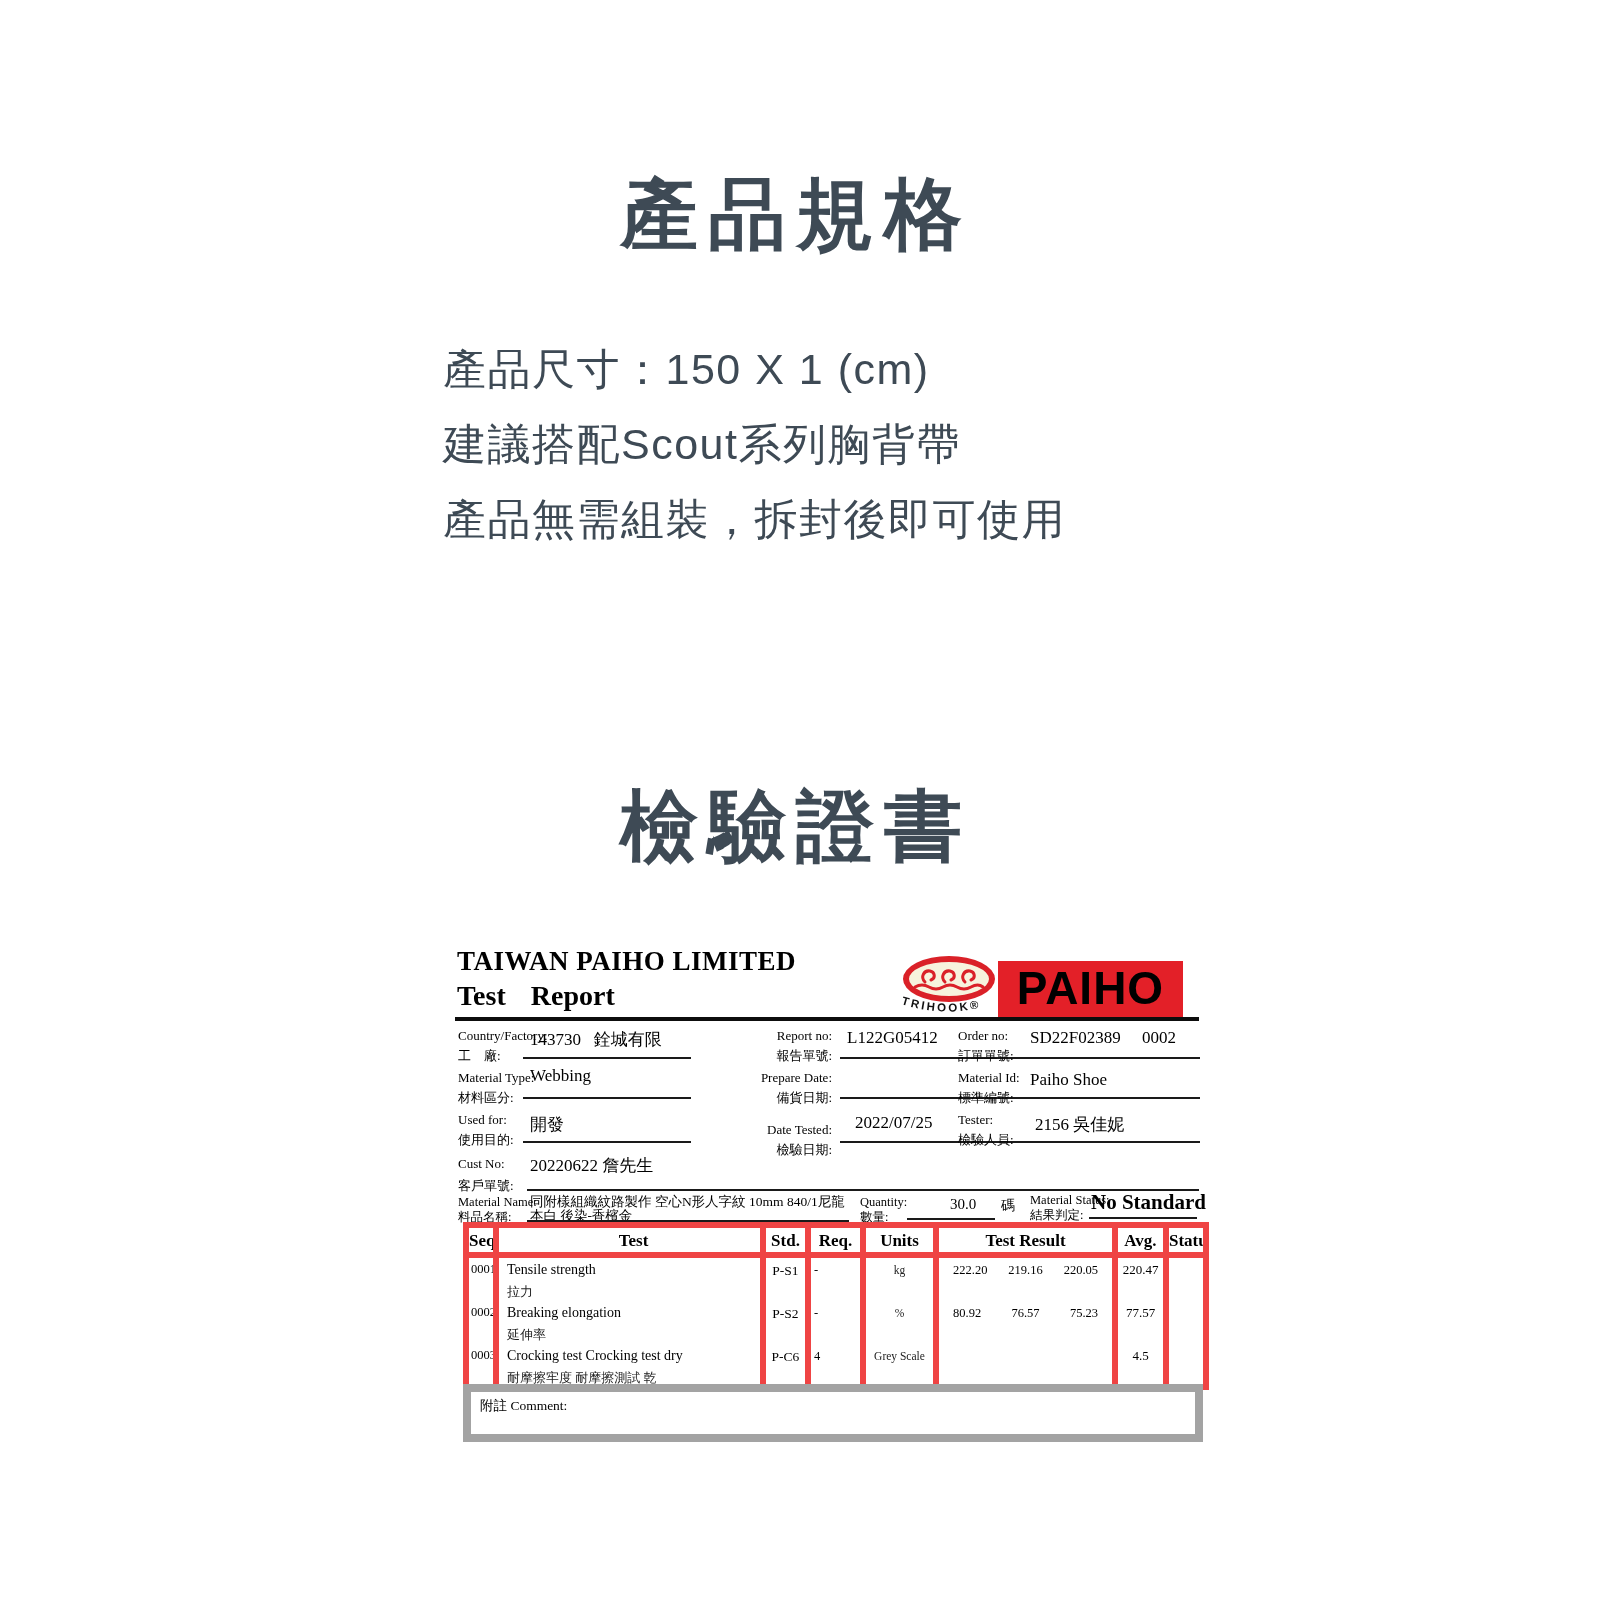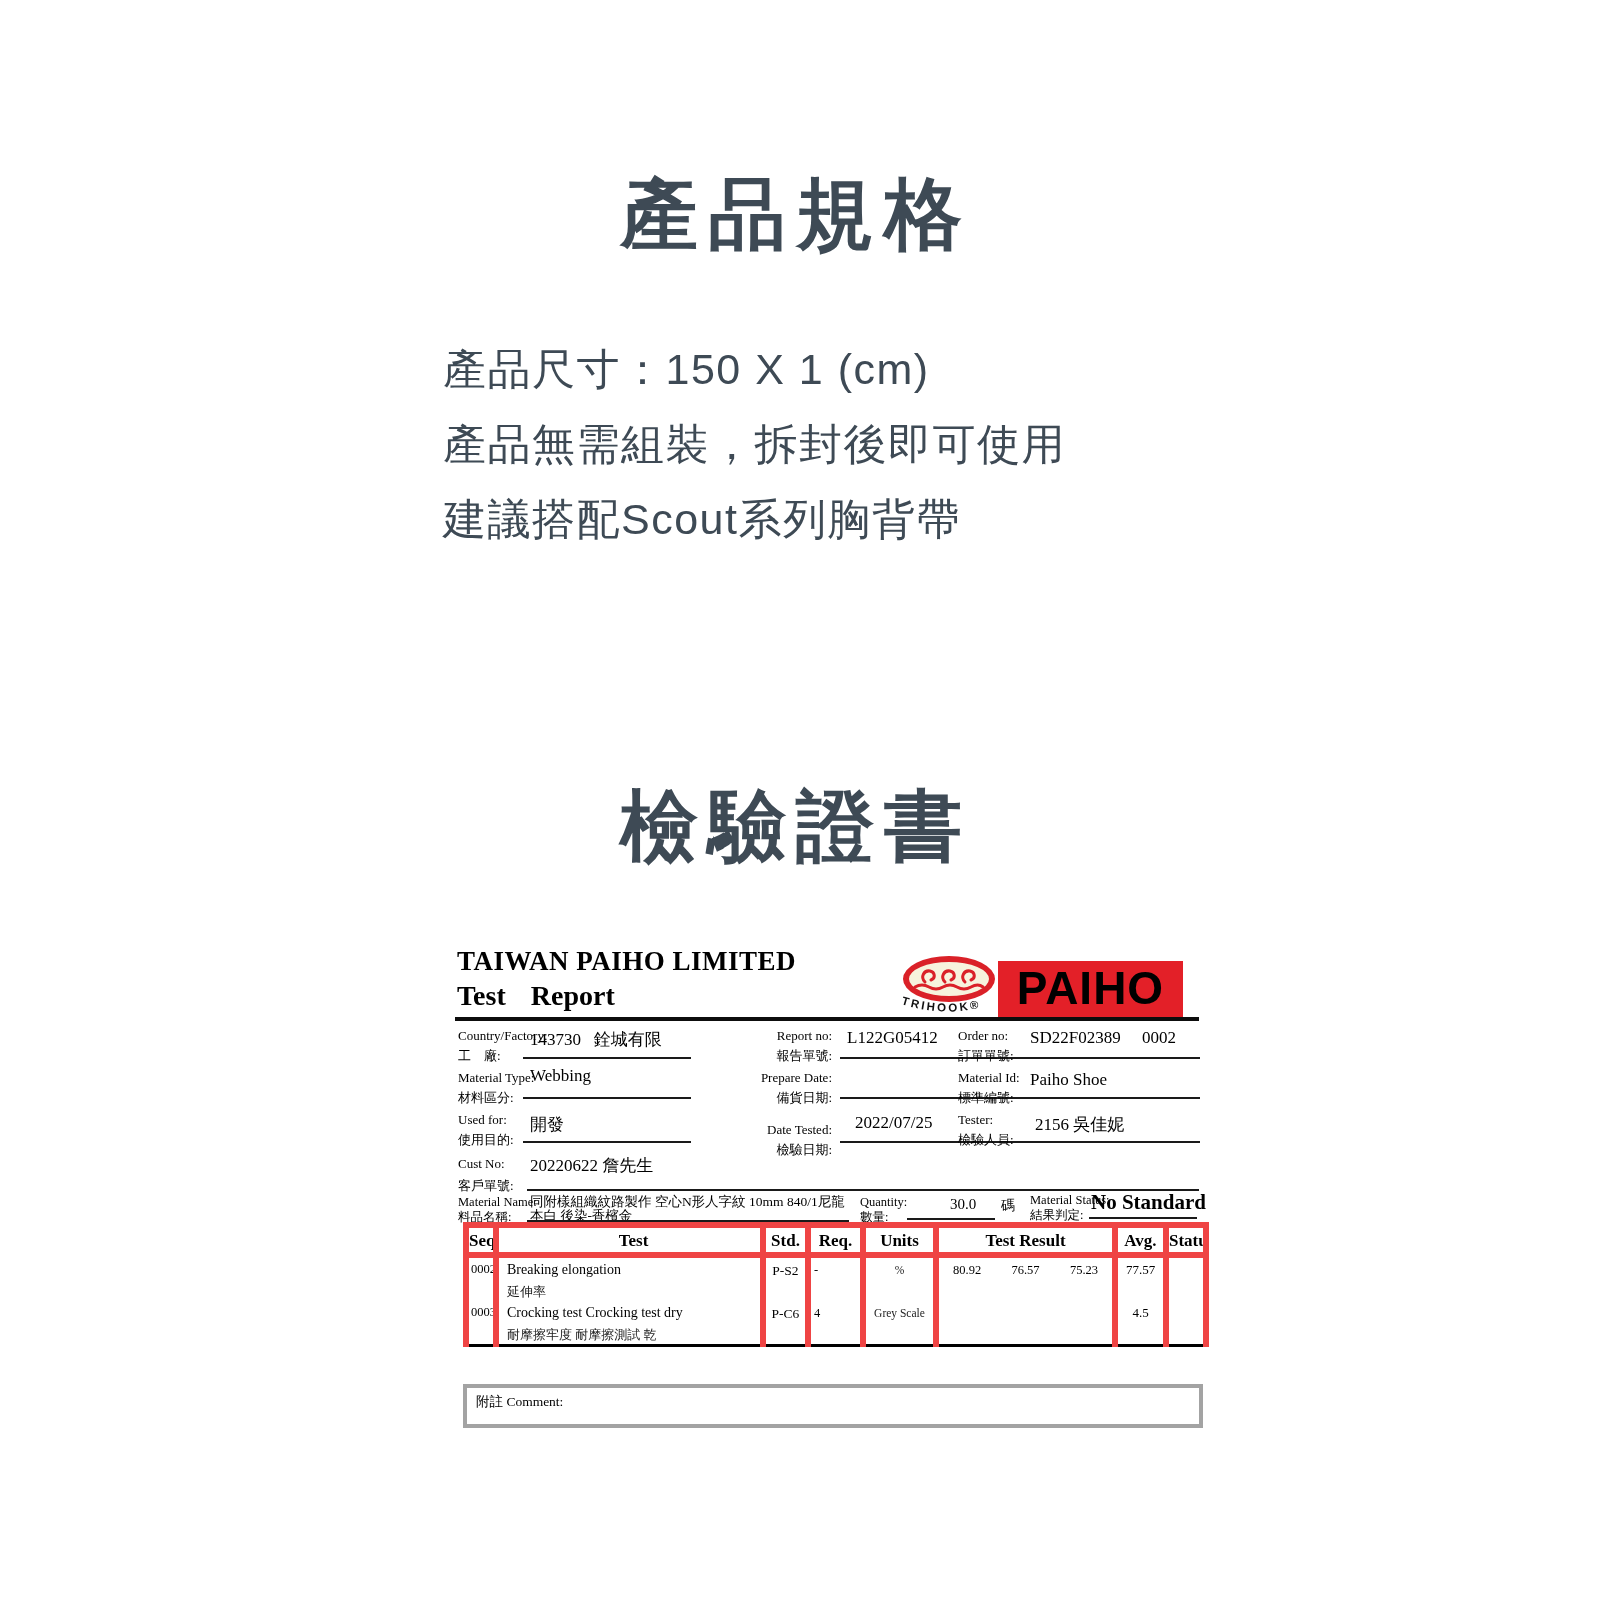--- a/index.html
+++ b/index.html
@@ -76,33 +76,33 @@
   .test-en   { font-size:14px; }
   .test-zh   { font-size:13px; margin-top:5px; color:#1c1c1c; }
   td.c-std   { font-size:13.5px; text-align:center; padding-top:5px; }
   td.c-req   { font-size:12.5px; padding:5px 0 0 3px; }
   td.c-units { font-size:11.5px; text-align:center; padding-top:6px; color:#222; }
   td.c-res   { padding-top:5px; }
   .res-wrap  { display:flex; justify-content:space-between; padding:0 14px; font-size:12.5px; }
   td.c-avg   { font-size:13px; text-align:center; padding-top:4px; }
 
   #comment-box {
-    position:absolute; left:8px; top:444px; width:740px; height:44px;
-    border:4px solid #a3a3a3; font-size:13.5px; padding:5px 9px;
+    position:absolute; left:8px; top:444px; width:740px; height:58px;
+    border:8px solid #a3a3a3; font-size:13.5px; padding:5px 9px;
   }
 </style>
 </head>
 <body>
 
 <h1 class="page-title" id="title-spec">產品規格</h1>
 
 <div class="spec-list">
   <div class="spec-line">產品尺寸：150 X 1 (cm)</div>
+  <div class="spec-line">建議搭配Scout系列胸背帶</div>
   <div class="spec-line">產品無需組裝，拆封後即可使用</div>
-  <div class="spec-line">建議搭配Scout系列胸背帶</div>
 </div>
 
 <h1 class="page-title" id="title-cert">檢驗證書</h1>
 
 <div id="report">
 
   <div class="company">TAIWAN PAIHO LIMITED</div>
   <div class="doctitle">Test Report</div>
 
   <div class="oval">
@@ -195,20 +195,39 @@
         <th>Std.</th>
         <th>Req.</th>
         <th>Units</th>
         <th>Test Result</th>
         <th>Avg.</th>
         <th class="h-status">Status</th>
       </tr>
     </thead>
     <tbody>
       <tr>
+        <td class="c-seq">0001</td>
+        <td class="c-test">
+          <div class="test-en">Tensile strength</div>
+          <div class="test-zh">拉力</div>
+        </td>
+        <td class="c-std">P-S1</td>
+        <td class="c-req">-</td>
+        <td class="c-units">kg</td>
+        <td class="c-res">
+          <div class="res-wrap">
+            <span>222.20</span>
+            <span>219.16</span>
+            <span>220.05</span>
+          </div>
+        </td>
+        <td class="c-avg">220.47</td>
+        <td class="c-status"></td>
+      </tr>
+      <tr>
         <td class="c-seq">0002</td>
         <td class="c-test">
           <div class="test-en">Breaking elongation</div>
           <div class="test-zh">延伸率</div>
         </td>
         <td class="c-std">P-S2</td>
         <td class="c-req">-</td>
         <td class="c-units">%</td>
         <td class="c-res">
           <div class="res-wrap">

